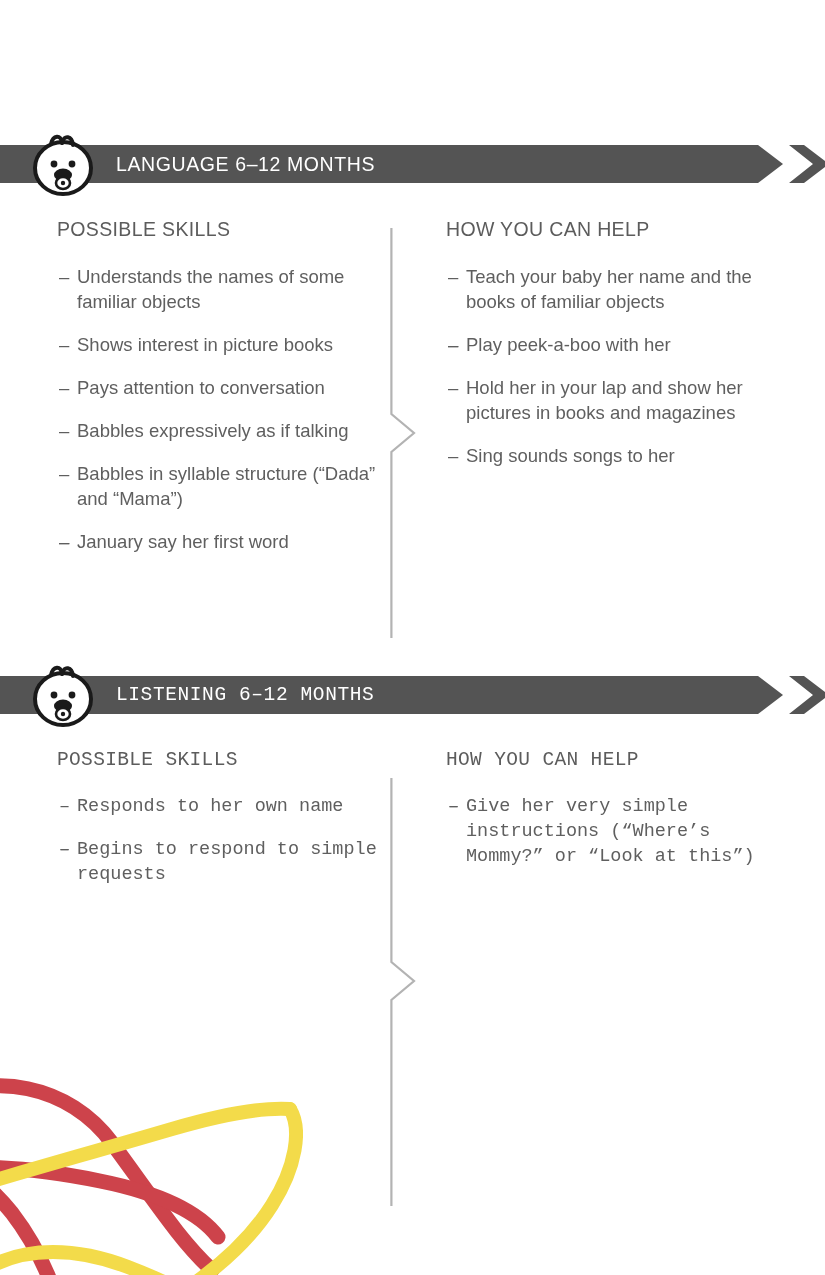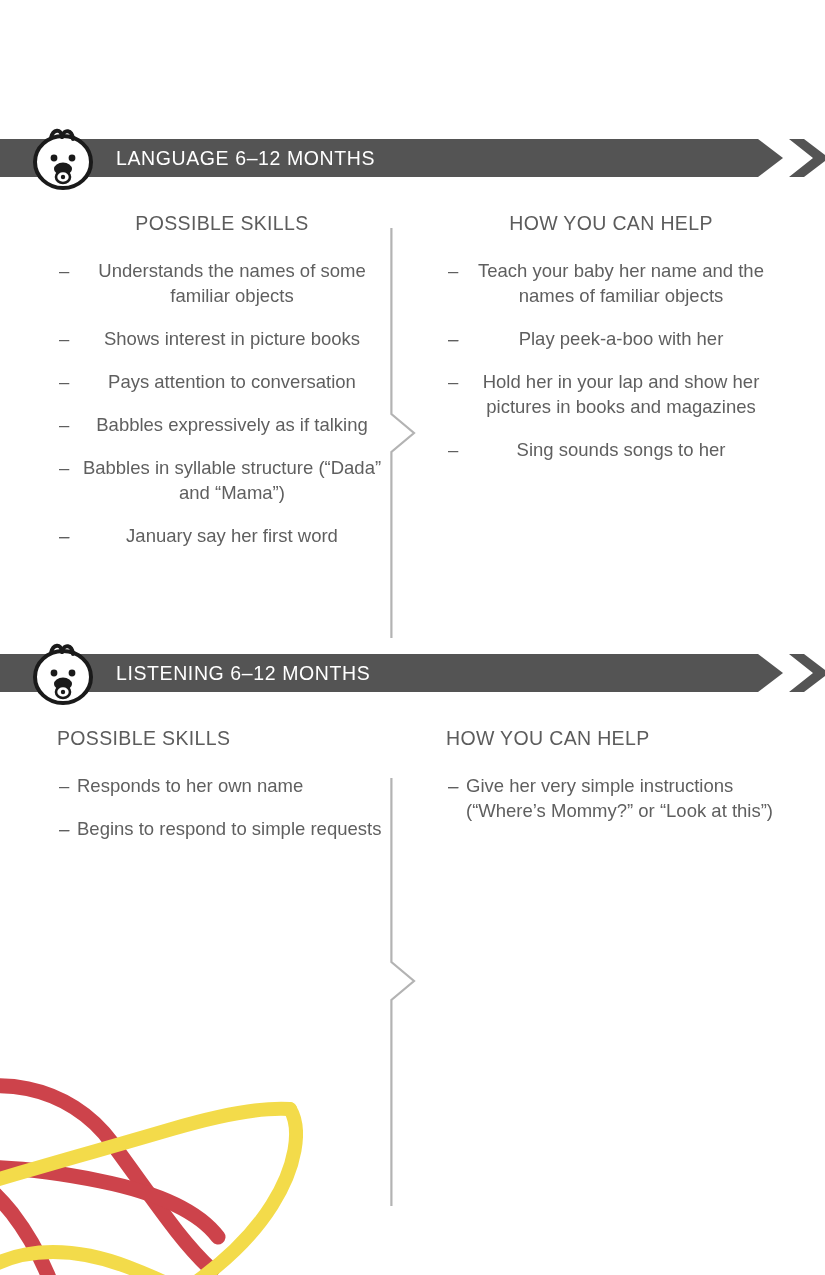--- a/index.html
+++ b/index.html
@@ -21,22 +21,22 @@
     position: absolute;
     left: -40px;
     bottom: -30px;
     width: 360px;
     height: 250px;
     pointer-events: none;
   }
 
   
   .section { position: absolute; left: 0; width: 825px; }
-  #section-0 { top: 139px; text-align: center; }
-  #section-1 { top: 654px; }
+  #section-0 { top: 145px; }
+  #section-1 { top: 676px; font-family: Liberation Mono, monospace; }
 
   .bar-wrap {
     position: relative;
     height: 38px;
     width: 825px;
   }
   .bar-main {
     position: absolute;
     left: 0; top: 0;
     height: 38px;
@@ -153,21 +153,21 @@
         <li><span class="dash">–</span><span>Babbles expressively as if talking</span></li>
         <li><span class="dash">–</span><span>Babbles in syllable structure (“Dada” and “Mama”)</span></li>
         <li><span class="dash">–</span></li>
         <li><span class="dash">–</span><span>January say her first word</span></li>
       </ul>
     </div>
 
     <div class="col col-right" style="padding-top:35px;">
       <div class="col-head">HOW YOU CAN HELP</div>
       <ul class="items">
-        <li><span class="dash">–</span><span>Teach your baby her name and the names of familiar objects</span></li>
+        <li><span class="dash">–</span><span>Teach your baby her name and the books of familiar objects</span></li>
         <li><span class="dash">–</span></li>
         <li><span class="dash">–</span><span>Play peek-a-boo with her</span></li>
         <li><span class="dash">–</span><span>Hold her in your lap and show her pictures in books and magazines</span></li>
         <li><span class="dash">–</span><span>Sing sounds songs to her</span></li>
       </ul>
     </div>
 
   </div>
 </div>
 

